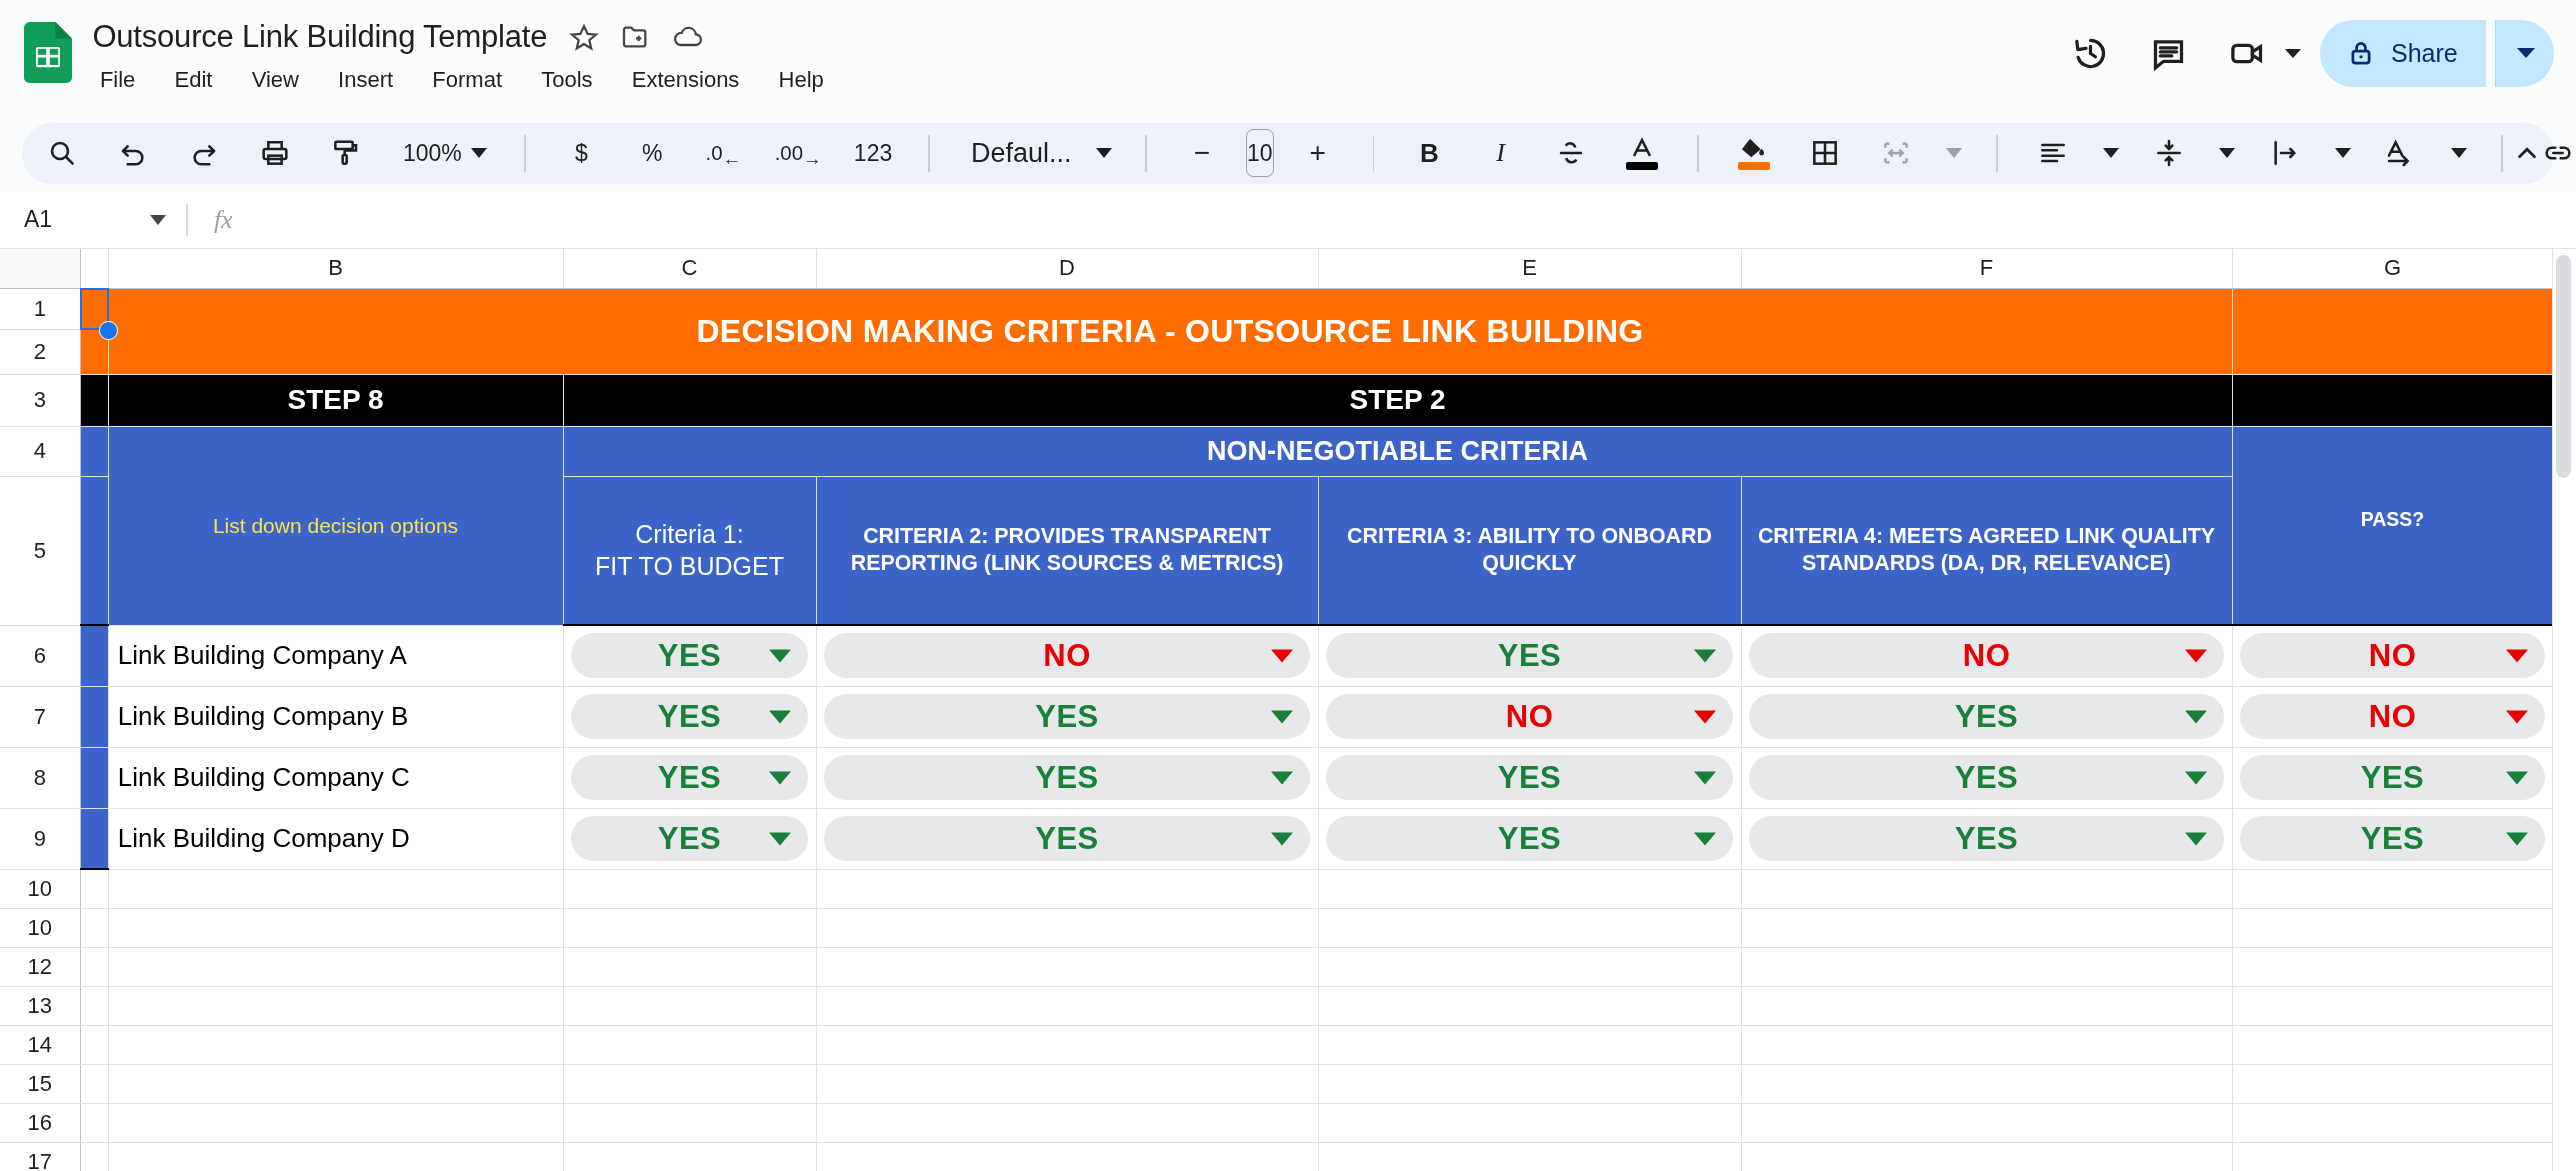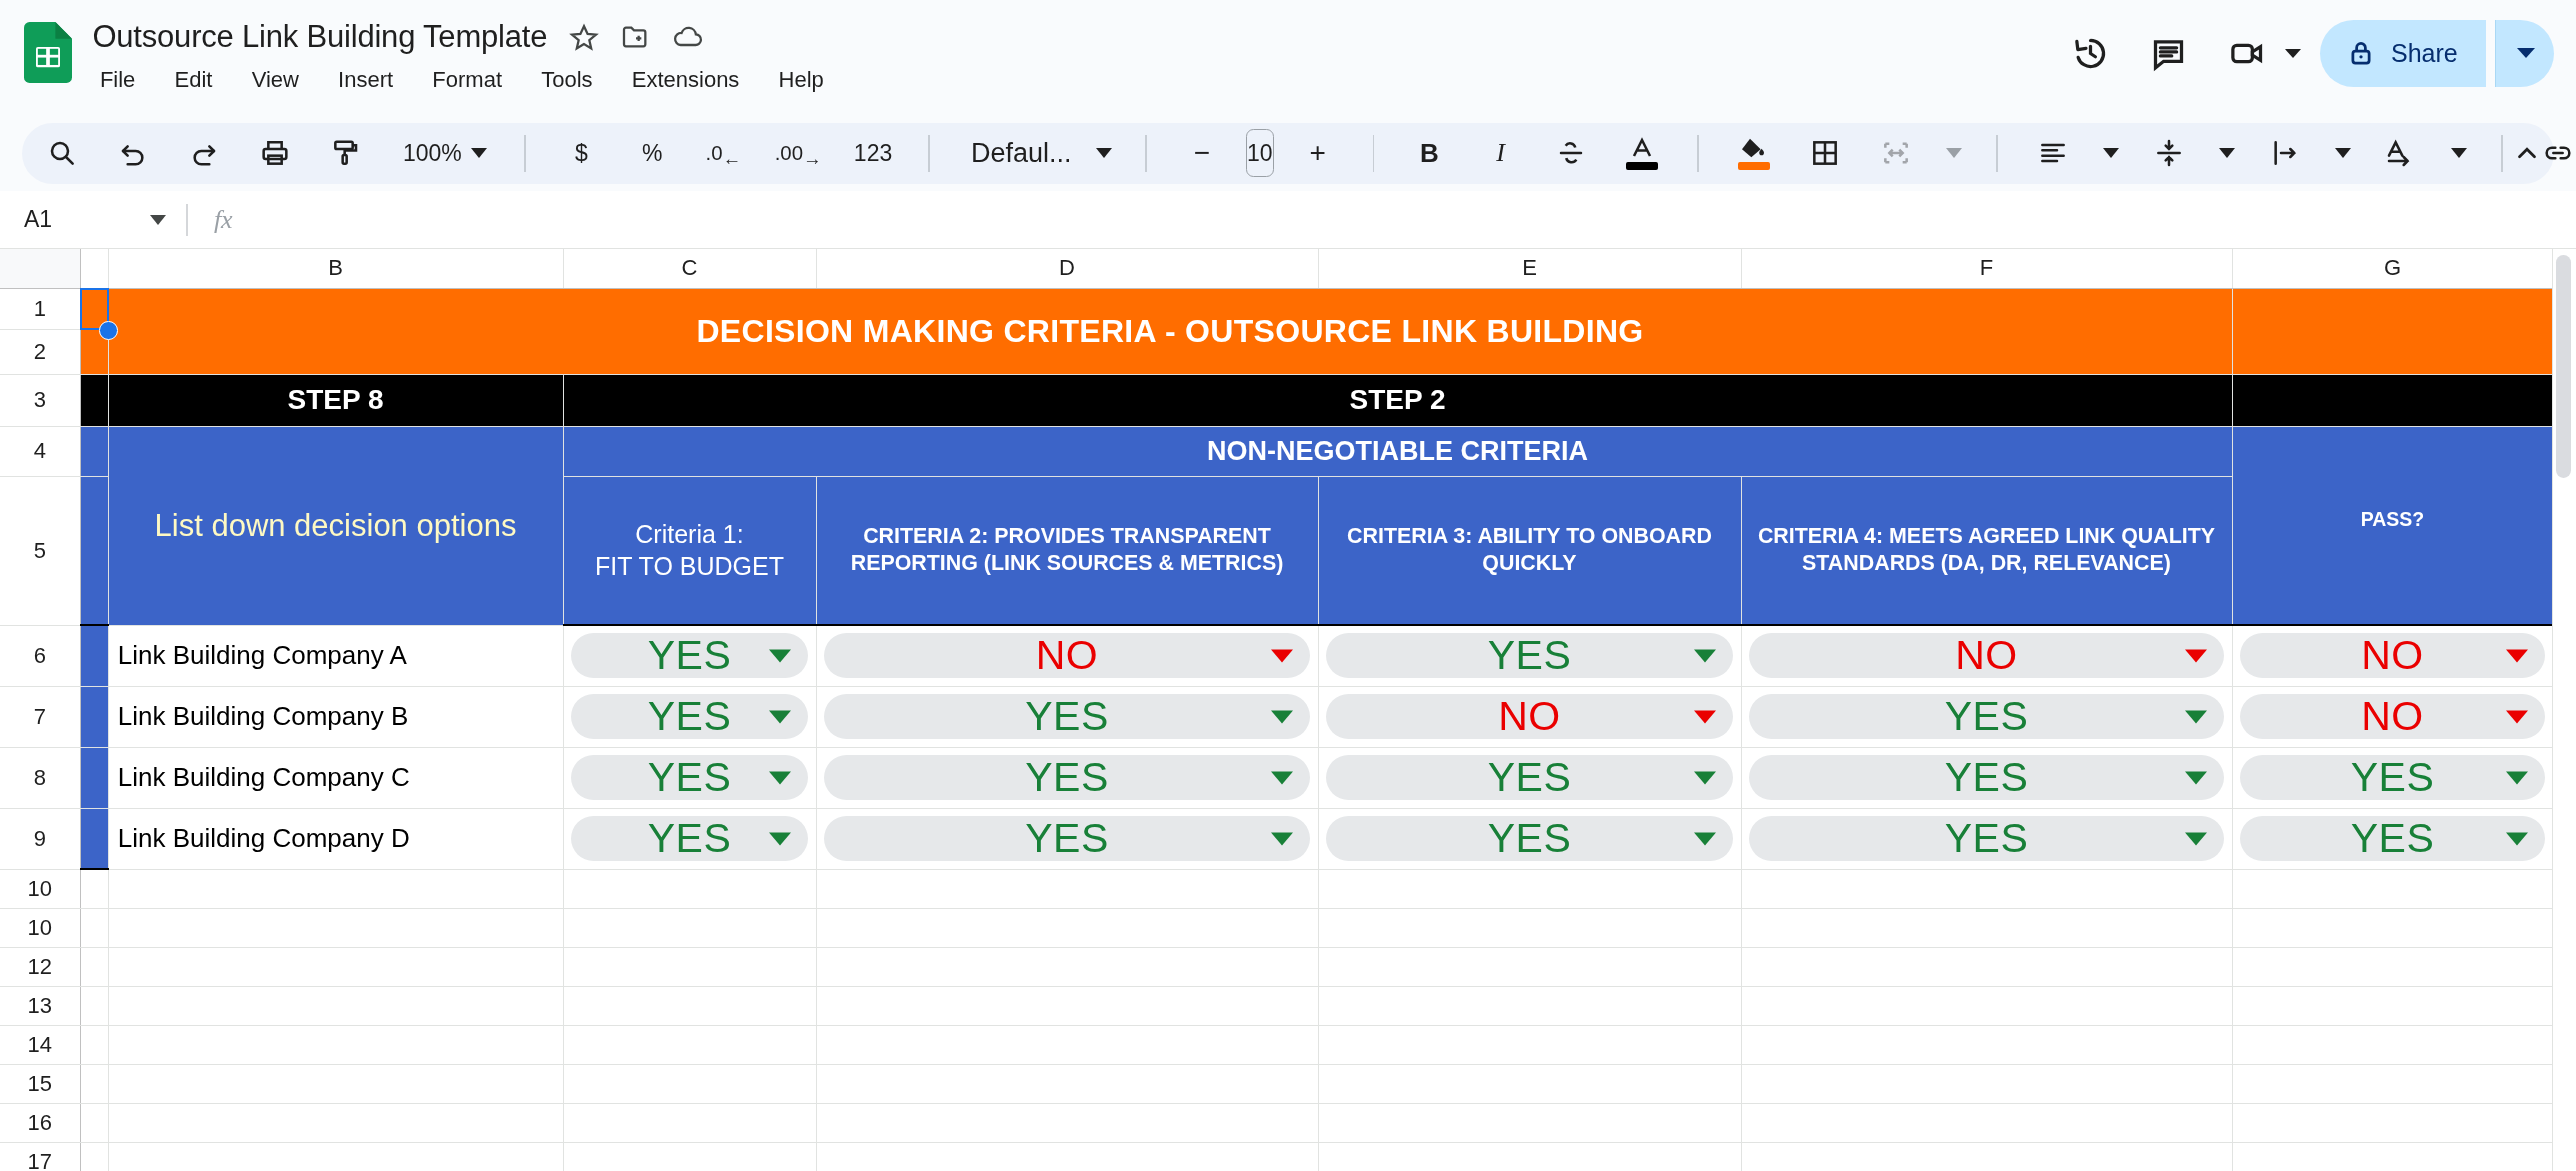--- a/index.html
+++ b/index.html
@@ -164,34 +164,34 @@
     color:#fff; font-weight:700; font-size:32px; text-align:center;
     letter-spacing:0.3px;
   }
   .step-txt { color:#fff;font-weight:700;font-size:28px;text-align:center; }
   .nonneg-txt { color:#fff;font-weight:700;font-size:27px;text-align:right; }
   .crit-txt {
     color:#fff; font-weight:600; font-size:21.4px; text-align:center;
     line-height:1.26; padding: 0 15px;
   }
   .crit1-txt { color:#fff;font-weight:400;font-size:25px;text-align:center;line-height:1.3; }
-  .listdown-txt { color:#fef9c3;font-weight:400;font-size:31px;text-align:center; }
+  .listdown-txt { color:#fde047;font-weight:400;font-size:21px;text-align:center; }
   .pass-txt { color:#fff;font-weight:700;font-size:19.5px;text-align:center; }
   .cell-bottom { display:flex;align-items:flex-end;justify-content:center;height:100%;padding-bottom:11px;}
   .cell-mid { display:flex;align-items:center;justify-content:center;height:100%; }
 
   .company-name { font-size:26px;color:#000;padding-left:9.3px; }
 
   .chip {
     margin: 0 7.4px; height: 45px;
     background:#e6e8ea; border-radius:24px;
     display:flex;align-items:center;justify-content:center;
     position:relative; cursor:pointer;
   }
-  .chip-label { font-size:41px;font-weight:400;letter-spacing:0.5px; }
+  .chip-label { font-size:31px;font-weight:700;letter-spacing:0.5px; }
   .chip .tri {
     position:absolute; right:16.7px; top:50%; transform:translateY(-50%);
     width:0;height:0;border-left:11px solid transparent;border-right:11px solid transparent;
     border-top:13px solid currentColor;
   }
   .yes { color:#188038; }
   .no  { color:#ea0000; }
 
   .tbl-black-top { border-top: 2.8px solid #000 !important; }
   .tbl-black-bot { border-bottom: 2.8px solid #000 !important; }

